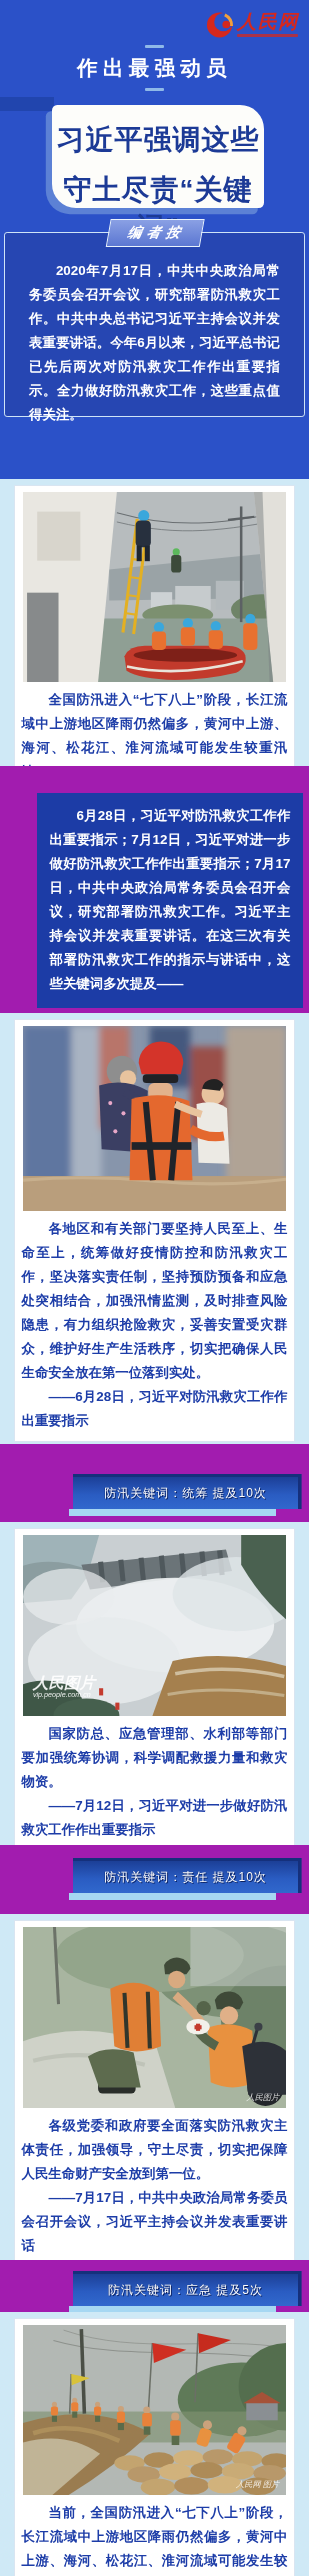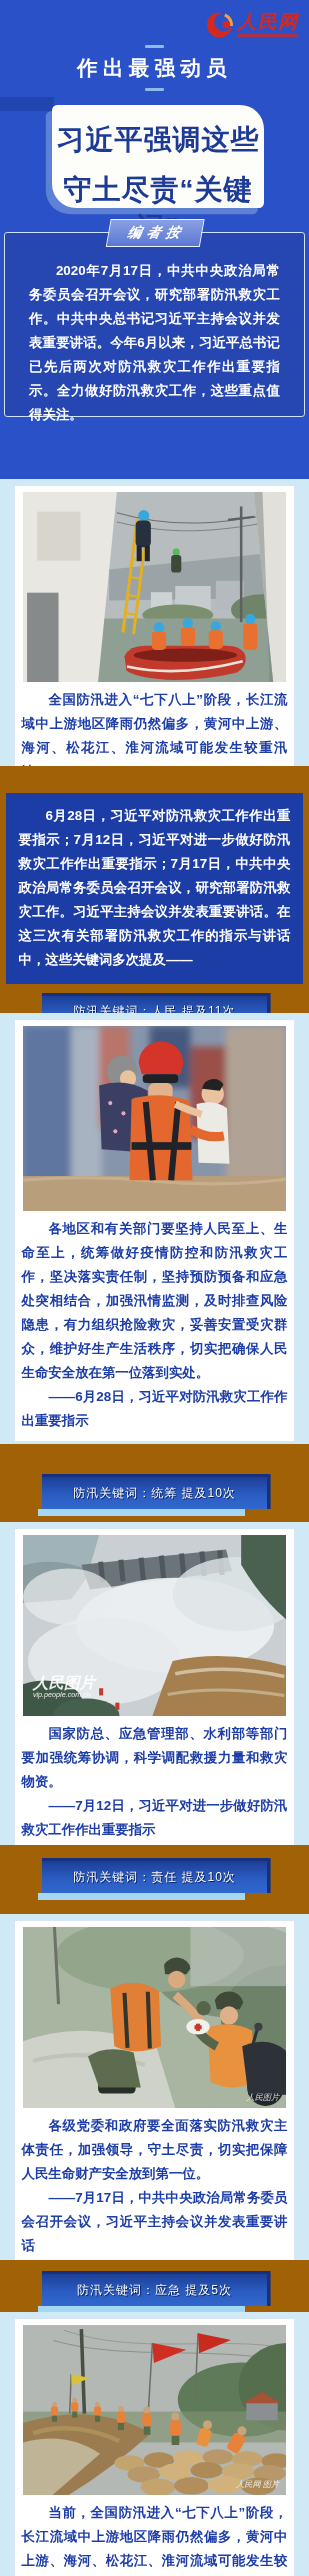--- a/index.html
+++ b/index.html
@@ -40,21 +40,21 @@
   .band{background:#cfe9f6;}
   .panel{margin:6.2px 14.4px 0;background:#ffffff;border:0.5px solid #d9e5f1;padding:4.1px 6.2px 8.2px;box-sizing:border-box;}
   .photo{position:relative;margin:2.1px 1px 5.2px;overflow:hidden;background:#cdd2d4;}
   .photo svg{display:block;width:100%;height:100%;}
   .wm-big{position:absolute;left:10.3px;bottom:17.5px;color:rgba(255,255,255,.9);font-style:italic;line-height:1.1;}
   .wm-big .m{font-size:15.5px;font-weight:bold;}
   .wm-big .s{font-size:7.2px;}
   .wm-small{position:absolute;right:7.2px;bottom:5.2px;color:rgba(255,255,255,.8);font-size:8.2px;font-style:italic;}
 
   
-  .dark{background:#a16207;}
+  .dark{background:#a21caf;padding-left:31px;}
   .meetings-box{margin:27px 6.2px 0;background:#1c3ca6;padding:11.3px 12.4px;}
   .kw-banner{position:relative;width:225px;margin-left:42px;height:32px;
     background:linear-gradient(180deg,#1c3f97 0%,#2a5cc2 55%,#3168cd 100%);
     border-top:3.1px solid #15307c;box-shadow:3.6px 0 0 #15307c;
     display:flex;align-items:center;justify-content:center;}
   .kw-banner::after{content:"";position:absolute;left:-3.6px;bottom:-6.7px;width:92%;height:6.7px;background:#a6d7f2;}
   .kw-banner-text{color:#fff;font-size:12px;font-weight:normal;letter-spacing:1px;white-space:nowrap;
     text-shadow:1px 1px 0.5px rgba(10,30,90,.95),-0.5px -0.5px 0.5px rgba(10,30,90,.5);}
 </style>
 </head>

